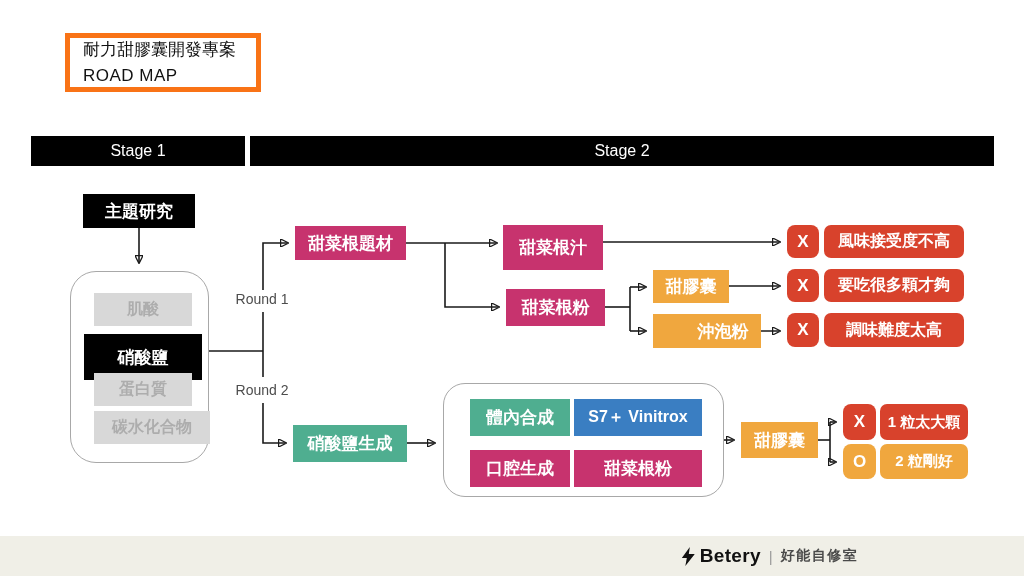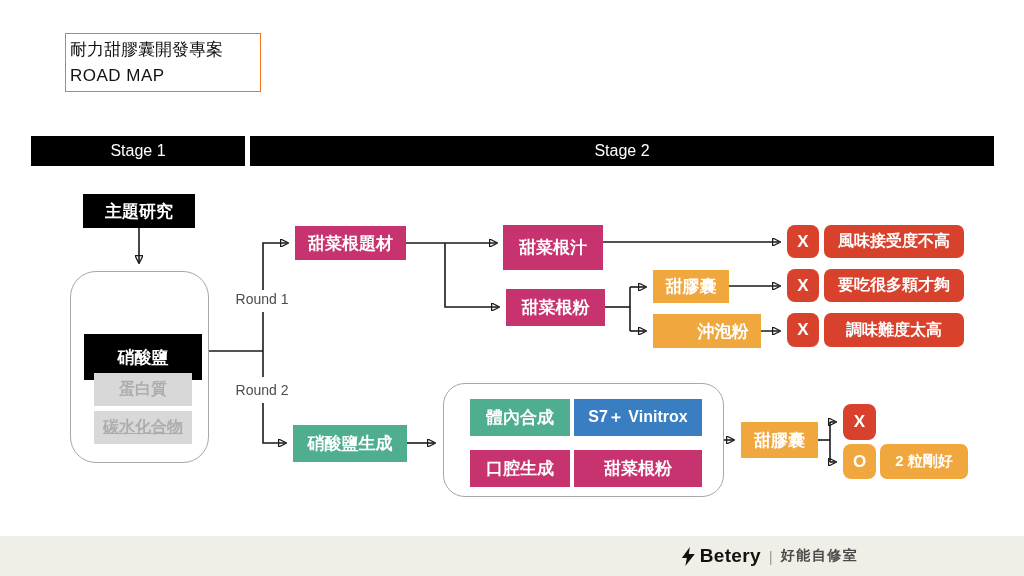--- a/index.html
+++ b/index.html
@@ -3,39 +3,39 @@
 <meta charset="utf-8">
 <style>
   html,body{margin:0;padding:0;background:#ffffff;}
   #canvas{
     position:relative;width:1024px;height:576px;overflow:hidden;background:#ffffff;
     font-family:"Liberation Sans","DejaVu Sans",sans-serif;
   }
   .abs{position:absolute;}
   .flexc{display:flex;align-items:center;justify-content:center;}
   
-  .title-box{left:65px;top:33px;width:196px;height:59px;border:1px solid #f97316;background:#fff;
-    display:flex;flex-direction:column;justify-content:center;padding-left:4px;box-sizing:border-box;}
+  .title-box{left:65px;top:33px;width:196px;height:59px;border:5px solid #f97316;background:#fff;
+    display:flex;flex-direction:column;justify-content:center;padding-left:13px;box-sizing:border-box;}
   .title-line1{font-size:17px;color:#111;font-weight:500;line-height:26px;}
   .title-line2{font-size:17px;color:#111;font-weight:500;line-height:26px;letter-spacing:0.5px;}
   
   .stage{background:#000;color:#fff;font-size:16px;font-weight:400;}
   .stage1{left:31px;top:136px;width:214px;height:30px;}
   .stage2{left:250px;top:136px;width:744px;height:30px;}
   
   .black-node{background:#000;color:#fff;font-weight:700;font-size:17px;}
   .research-header{left:83px;top:194px;width:112px;height:34px;}
   .options-panel{left:70px;top:271px;width:139px;height:192px;background:#fff;
     border:1.5px solid #a8a8a8;border-radius:26px;box-sizing:border-box;}
   .opt{position:absolute;display:flex;align-items:center;justify-content:center;
     background:#d8d8d8;color:#adadad;font-weight:700;font-size:16px;}
   .opt-0{left:23px;top:21px;width:98px;height:33px;}
   .opt-1{left:13px;top:62px;width:118px;height:46px;background:#000;color:#fff;font-size:17px;}
   .opt-2{left:23px;top:101px;width:98px;height:33px;}
-  .opt-3{left:23px;top:139px;width:98px;height:33px;text-decoration:underline;}
+  .opt-3{left:23px;top:139px;width:116px;height:33px;}
   
   .round-label{color:#4d4d4d;font-size:14px;text-align:center;background:#fff;}
   .round1-label{left:228px;top:291px;width:68px;}
   .round2-label{left:228px;top:382px;width:68px;}
   
   .node{color:#fff;font-weight:700;font-size:17px;}
   .magenta{background:#c7336e;}
   .orange{background:#f0a73e;}
   .red{background:#d8422c;}
   .teal{background:#4fae90;}
@@ -116,20 +116,21 @@
     <div class="title-line1">耐力甜膠囊開發專案</div>
     <div class="title-line2">ROAD MAP</div>
   </div>
 
   <div class="abs flexc stage stage1">Stage 1</div>
   <div class="abs flexc stage stage2">Stage 2</div>
 
   <div class="abs flexc black-node research-header">主題研究</div>
 
   <div class="abs options-panel">
+    <div class="opt opt-0">肌酸</div>
     <div class="opt opt-1">硝酸鹽</div>
     <div class="opt opt-2">蛋白質</div>
     <div class="opt opt-3">碳水化合物</div>
   </div>
 
   <div class="abs round-label round1-label">Round 1</div>
   <div class="abs round-label round2-label">Round 2</div>
 
   <div class="abs flexc node magenta n-theme">甜菜根題材</div>
   <div class="abs flexc node magenta n-juice">甜菜根汁</div>
@@ -149,20 +150,21 @@
   <div class="abs group-panel">
     <div class="node teal g-invivo">體內合成</div>
     <div class="node blue g-s7">S7＋ Vinitrox</div>
     <div class="node magenta g-oral">口腔生成</div>
     <div class="node magenta g-powder2">甜菜根粉</div>
   </div>
 
   <div class="abs flexc node orange n-capsule2">甜膠囊</div>
 
   <div class="abs flexc mark red r4-mark">X</div>
+  <div class="abs flexc result-text red r4-text">1 粒太大顆</div>
   <div class="abs flexc mark orange r5-mark">O</div>
   <div class="abs flexc result-text orange r5-text">2 粒剛好</div>
 
   <div class="abs footer-bar">
     <div class="footer-logo">
       <svg width="13" height="19" viewBox="0 0 13 19">
         <polygon points="8,0 0,11 5,11 3.5,19 13,7 7,7" fill="#111"></polygon>
       </svg>
       <span class="brand">Betery</span>
       <span class="logo-divider">|</span>

